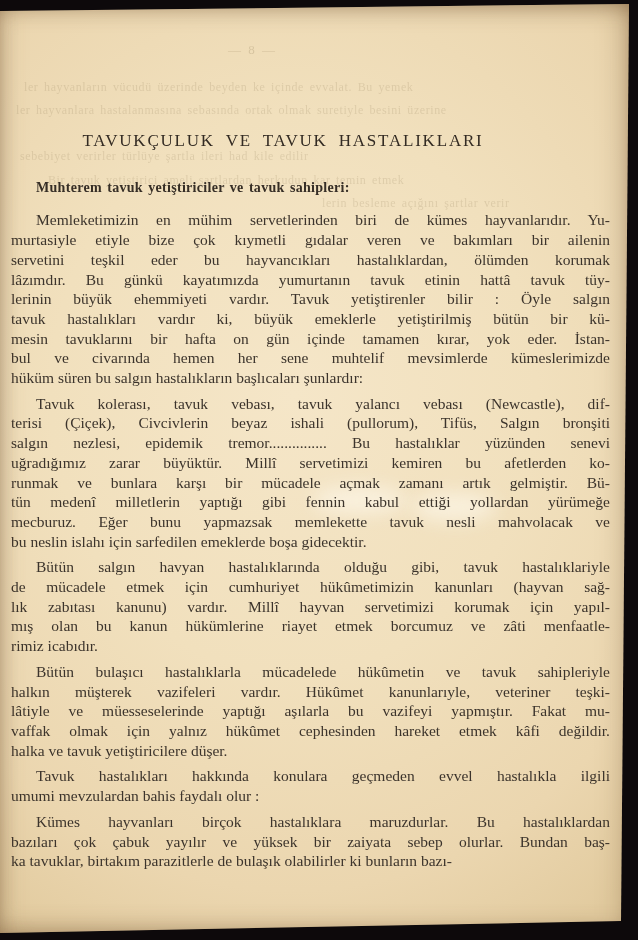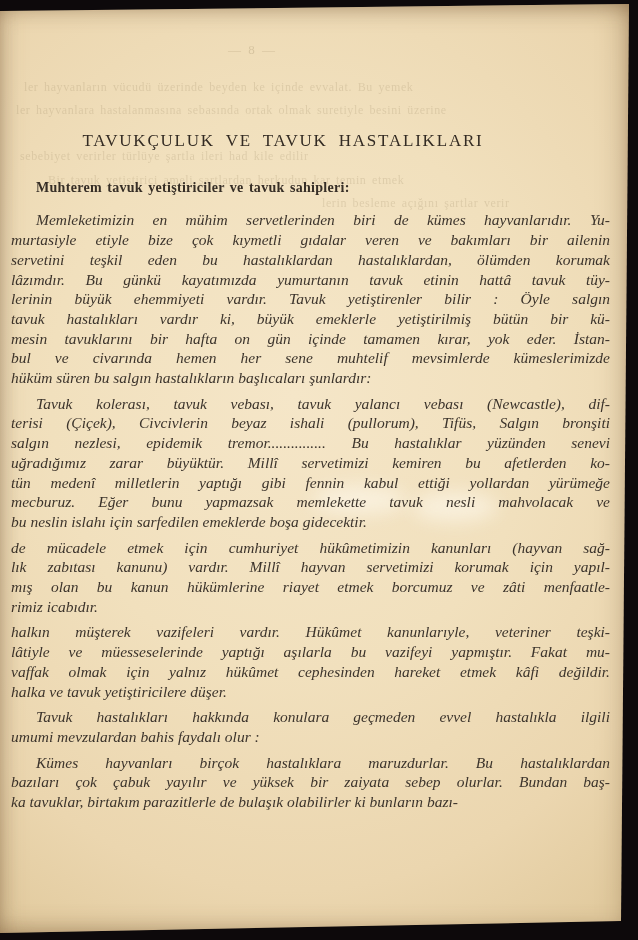--- a/index.html
+++ b/index.html
@@ -54,21 +54,21 @@
     color: #332b23;
   }
   .salutation {
     margin: 27px 0 0 0; padding-left: 25px;
     font-weight: bold; font-size: 14px;
     letter-spacing: .3px; word-spacing: 1.5px;
     color: #362e26;
   }
   .paras { margin-top: 13px; }
   .para + .para { margin-top: 6px; }
-  .ln { text-align: justify; text-align-last: justify; font-style: italic; }
+  .ln { text-align: justify; text-align-last: justify; }
   .ln.first { text-indent: 25px; }
   .ln.last { text-align-last: left; }
 </style>
 </head>
 <body>
 
 <div class="paper">
   <div class="ghost-layer">
     <div class="ghost-pagenum">— 8 —</div>
   <div class="ghost" style="left: 24px; top: 80px;">ler hayvanların vücudü üzerinde beyden ke içinde evvalat. Bu yemek</div>
@@ -81,44 +81,47 @@
   <div class="glare g1"></div>
   <div class="glare g2"></div>
 
   <div class="content">
     <div class="title">TAVUKÇULUK VE TAVUK HASTALIKLARI</div>
     <div class="salutation">Muhterem tavuk yetiştiriciler ve tavuk sahipleri:</div>
     <div class="paras">
         <div class="para">
           <div class="ln first">Memleketimizin en mühim servetlerinden biri de kümes hayvanlarıdır. Yu-</div>
           <div class="ln">murtasiyle etiyle bize çok kıymetli gıdalar veren ve bakımları bir ailenin</div>
-          <div class="ln">servetini teşkil eden bu hastalıklardan hastalıklardan, ölümden korumak</div>
+          <div class="ln">servetini teşkil eder bu hayvancıkları hastalıklardan, ölümden korumak</div>
           <div class="ln">lâzımdır. Bu günkü kayatımızda yumurtanın tavuk etinin hattâ tavuk tüy-</div>
           <div class="ln">lerinin büyük ehemmiyeti vardır. Tavuk yetiştirenler bilir :  Öyle salgın</div>
           <div class="ln">tavuk hastalıkları vardır ki, büyük emeklerle yetiştirilmiş bütün bir kü-</div>
           <div class="ln">mesin tavuklarını bir hafta on gün içinde tamamen kırar, yok eder. İstan-</div>
           <div class="ln">bul ve civarında hemen her sene muhtelif mevsimlerde  kümeslerimizde</div>
           <div class="ln last">hüküm süren bu salgın hastalıkların başlıcaları şunlardır:</div>
         </div>
         <div class="para">
           <div class="ln first">Tavuk kolerası, tavuk vebası, tavuk yalancı vebası (Newcastle), dif-</div>
           <div class="ln">terisi (Çiçek), Civcivlerin beyaz ishali (pullorum), Tifüs, Salgın bronşiti</div>
           <div class="ln">salgın nezlesi, epidemik tremor...............  Bu hastalıklar yüzünden senevi</div>
           <div class="ln">uğradığımız zarar büyüktür. Millî servetimizi kemiren bu afetlerden ko-</div>
+          <div class="ln">runmak ve bunlara karşı bir mücadele açmak zamanı artık gelmiştir. Bü-</div>
           <div class="ln">tün medenî milletlerin yaptığı gibi fennin kabul ettiği yollardan yürümeğe</div>
           <div class="ln">mecburuz. Eğer bunu yapmazsak memlekette tavuk nesli  mahvolacak ve</div>
           <div class="ln last">bu neslin islahı için sarfedilen emeklerde boşa gidecektir.</div>
         </div>
         <div class="para">
+          <div class="ln first">Bütün salgın havyan hastalıklarında olduğu gibi, tavuk hastalıklariyle</div>
           <div class="ln">de mücadele etmek için cumhuriyet hükûmetimizin kanunları (hayvan sağ-</div>
           <div class="ln">lık zabıtası kanunu) vardır. Millî hayvan servetimizi korumak için yapıl-</div>
           <div class="ln">mış olan bu kanun hükümlerine riayet etmek borcumuz ve zâti menfaatle-</div>
           <div class="ln last">rimiz icabıdır.</div>
         </div>
         <div class="para">
+          <div class="ln first">Bütün bulaşıcı hastalıklarla mücadelede hükûmetin ve tavuk sahipleriyle</div>
           <div class="ln">halkın müşterek vazifeleri vardır. Hükûmet kanunlarıyle, veteriner teşki-</div>
           <div class="ln">lâtiyle ve müesseselerinde yaptığı aşılarla bu vazifeyi yapmıştır. Fakat mu-</div>
           <div class="ln">vaffak olmak için yalnız hükûmet cephesinden hareket etmek kâfi değildir.</div>
           <div class="ln last">halka ve tavuk yetiştiricilere düşer.</div>
         </div>
         <div class="para">
           <div class="ln first">Tavuk hastalıkları hakkında konulara geçmeden evvel hastalıkla ilgili</div>
           <div class="ln last">umumi mevzulardan bahis faydalı olur :</div>
         </div>
         <div class="para">

